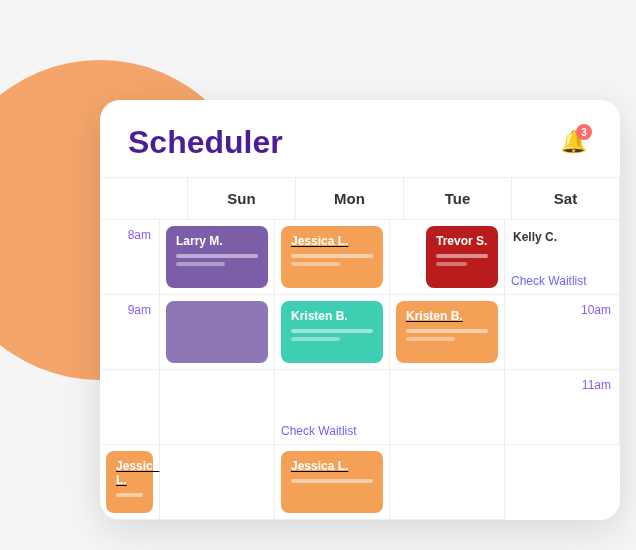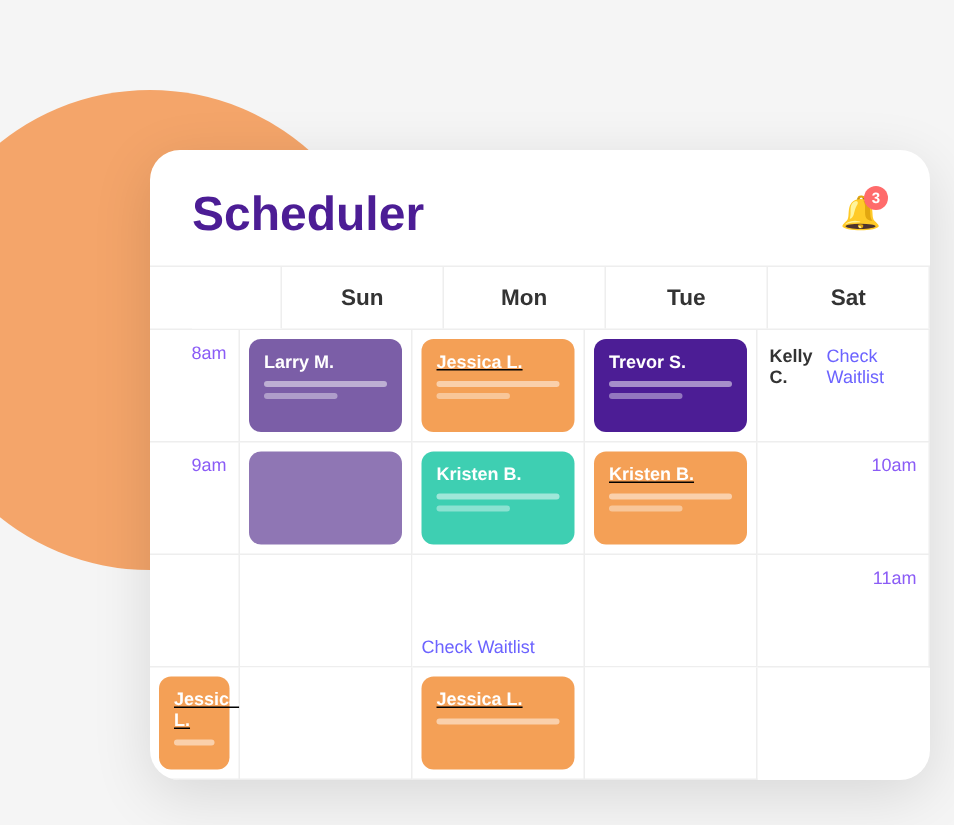--- a/index.html
+++ b/index.html
@@ -194,21 +194,21 @@
       font-size: 12px;
       color: #6C63FF;
       font-weight: 500;
       cursor: pointer;
       padding: 4px 0 0 0;
     }
 
     .bg-purple { background: #7B5EA7; }
     .bg-orange { background: #F4A056; text-decoration: underline; }
     .bg-teal   { background: #3ECFB2; }
-    .bg-violet { background: #4c1d95; }
+    .bg-violet { background: #b91c1c; margin-left: 30px; }
 
     .empty-cell {
       background: #fff;
     }
   </style>
 </head>
 <body>
 
 <div class="background-circle"></div>
 
@@ -249,21 +249,21 @@
           <div class="event-line-short"></div>
         </div>
       </div>
       <div class="cal-cell">
         <div class="event-block bg-violet">
           <div class="event-name">Trevor S.</div>
           <div class="event-line"></div>
           <div class="event-line-short"></div>
         </div>
       </div>
-      <div class="cal-cell" style="display:flex;flex-direction:row;justify-content:space-between;">
+      <div class="cal-cell" style="display:flex;flex-direction:column;justify-content:space-between;">
         <div style="font-size:12px;font-weight:700;color:#333;padding:4px 2px;">Kelly C.</div>
         <div class="check-waitlist">Check Waitlist</div>
       </div>
 
       <div class="time-cell">9am</div>
       <div class="cal-cell">
         <div class="event-block bg-purple" style="opacity:0.85;">
         </div>
       </div>
       <div class="cal-cell">

